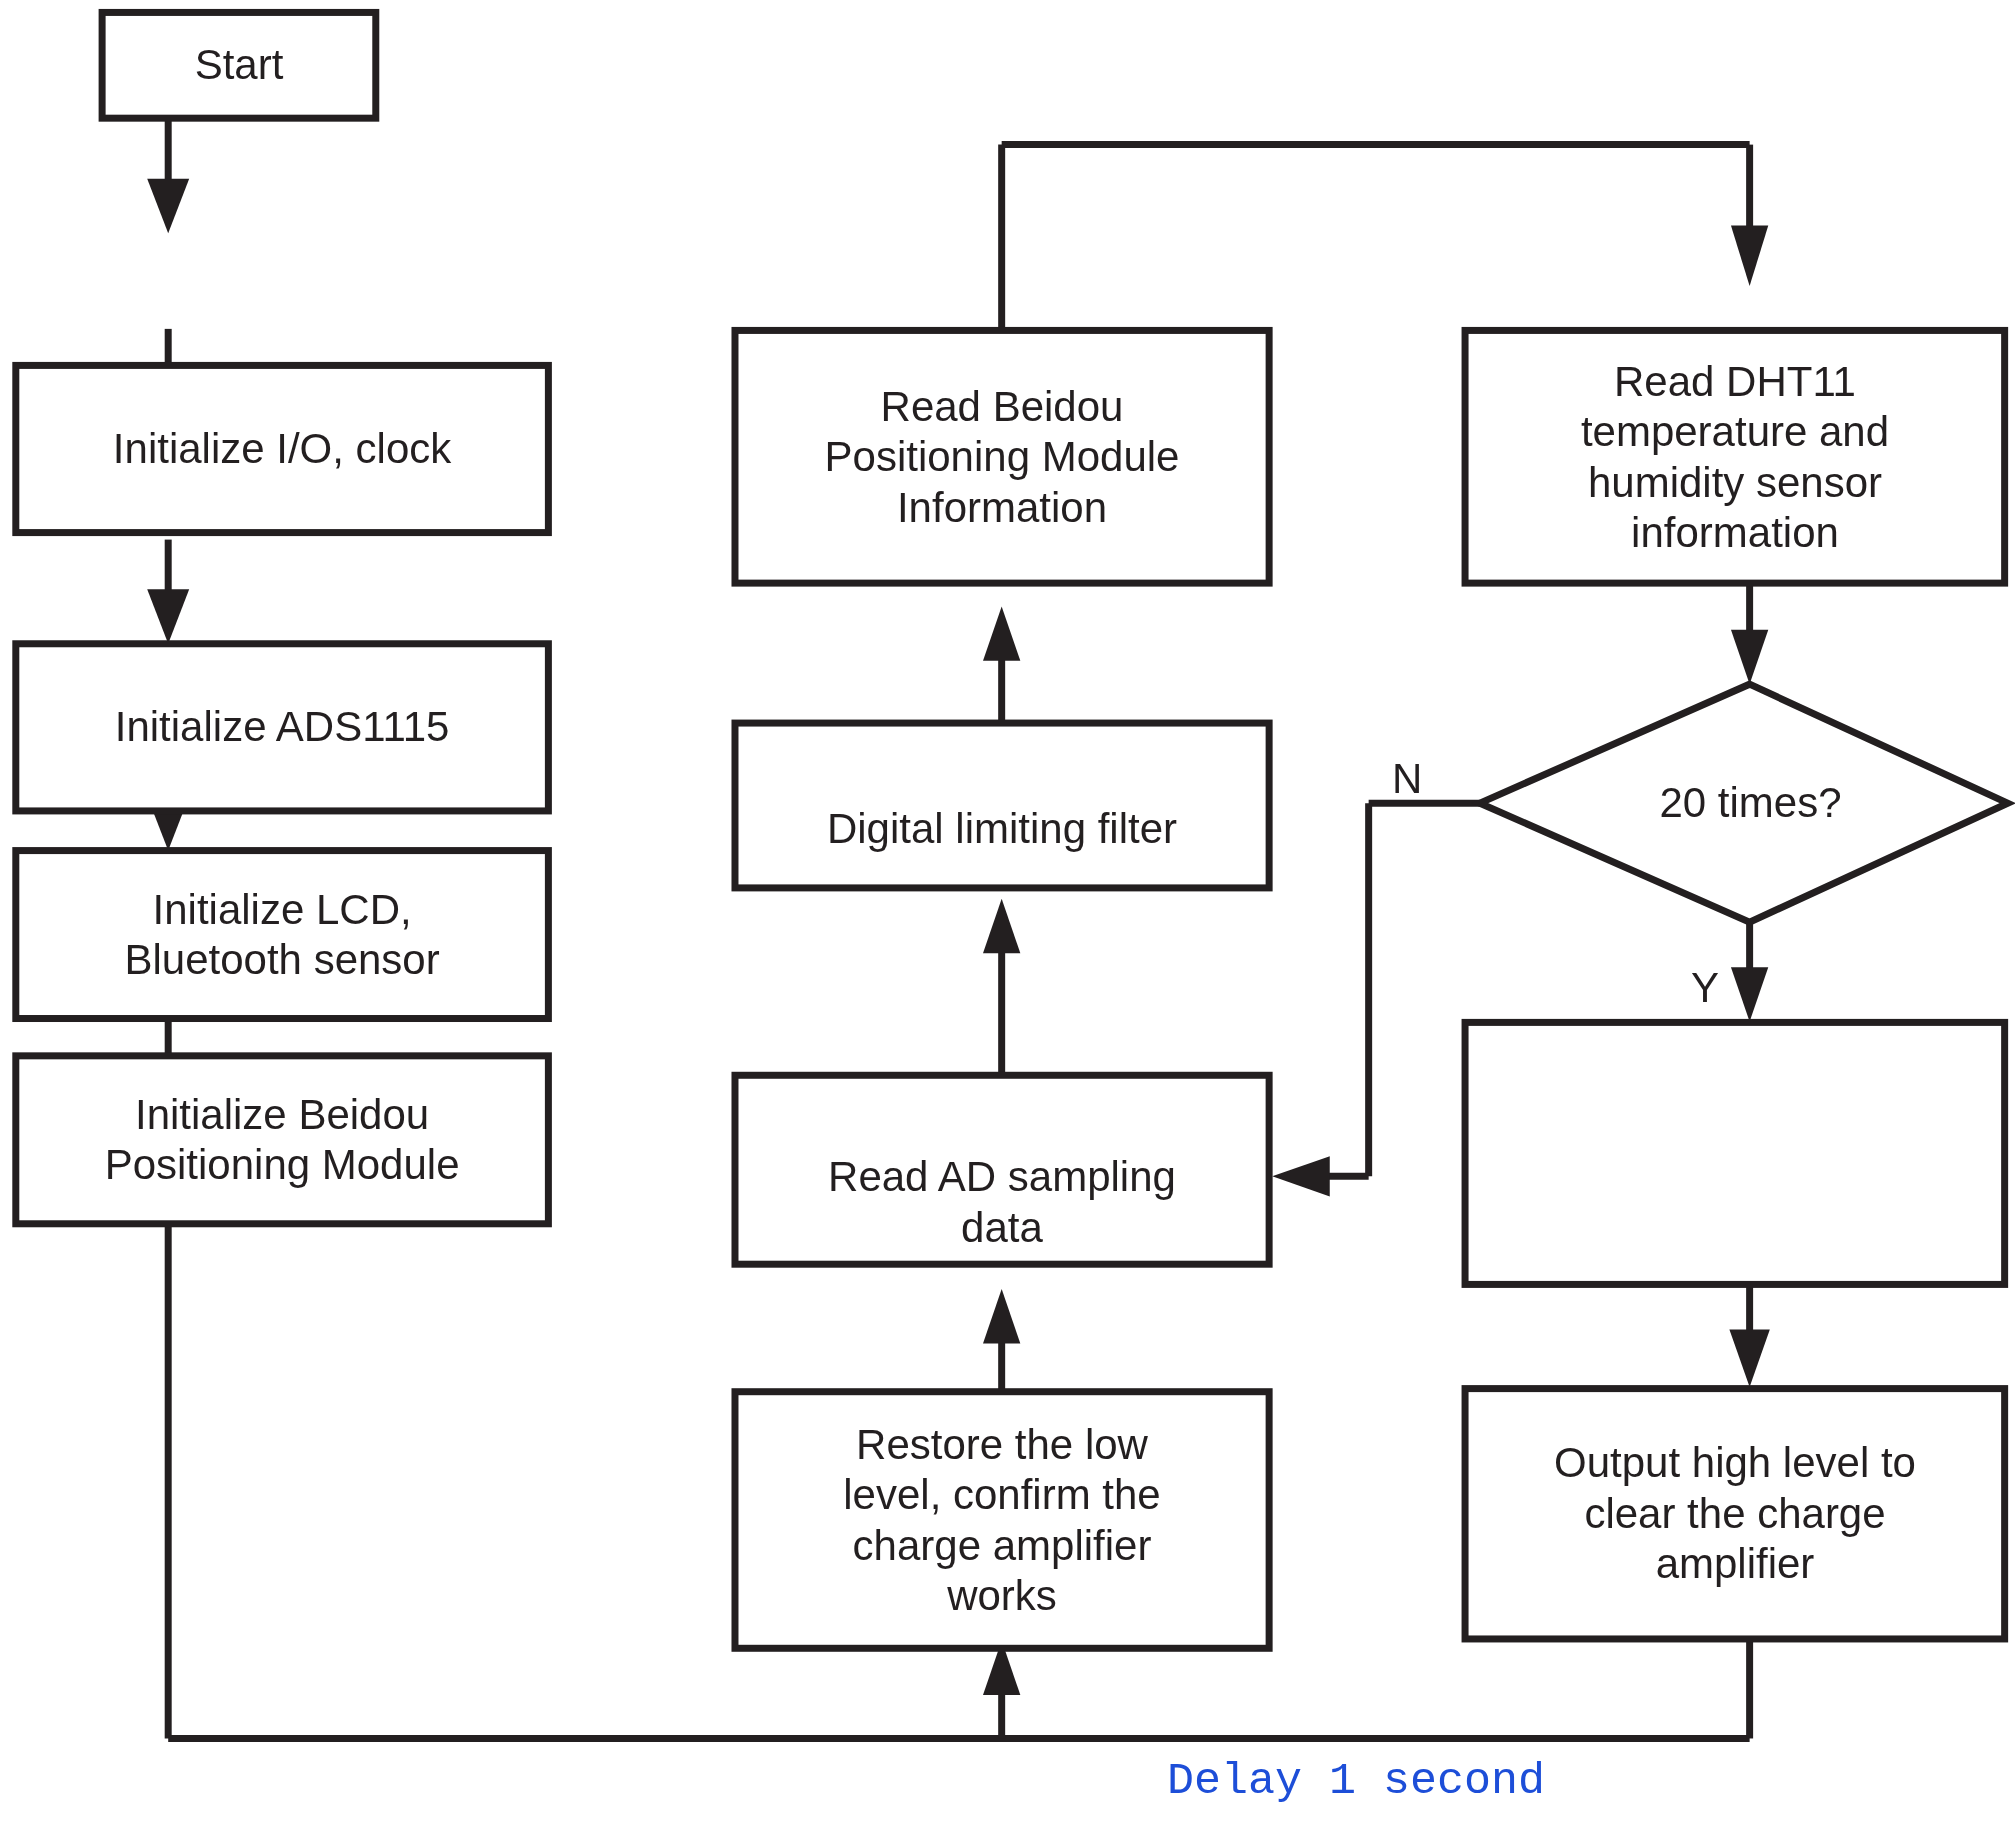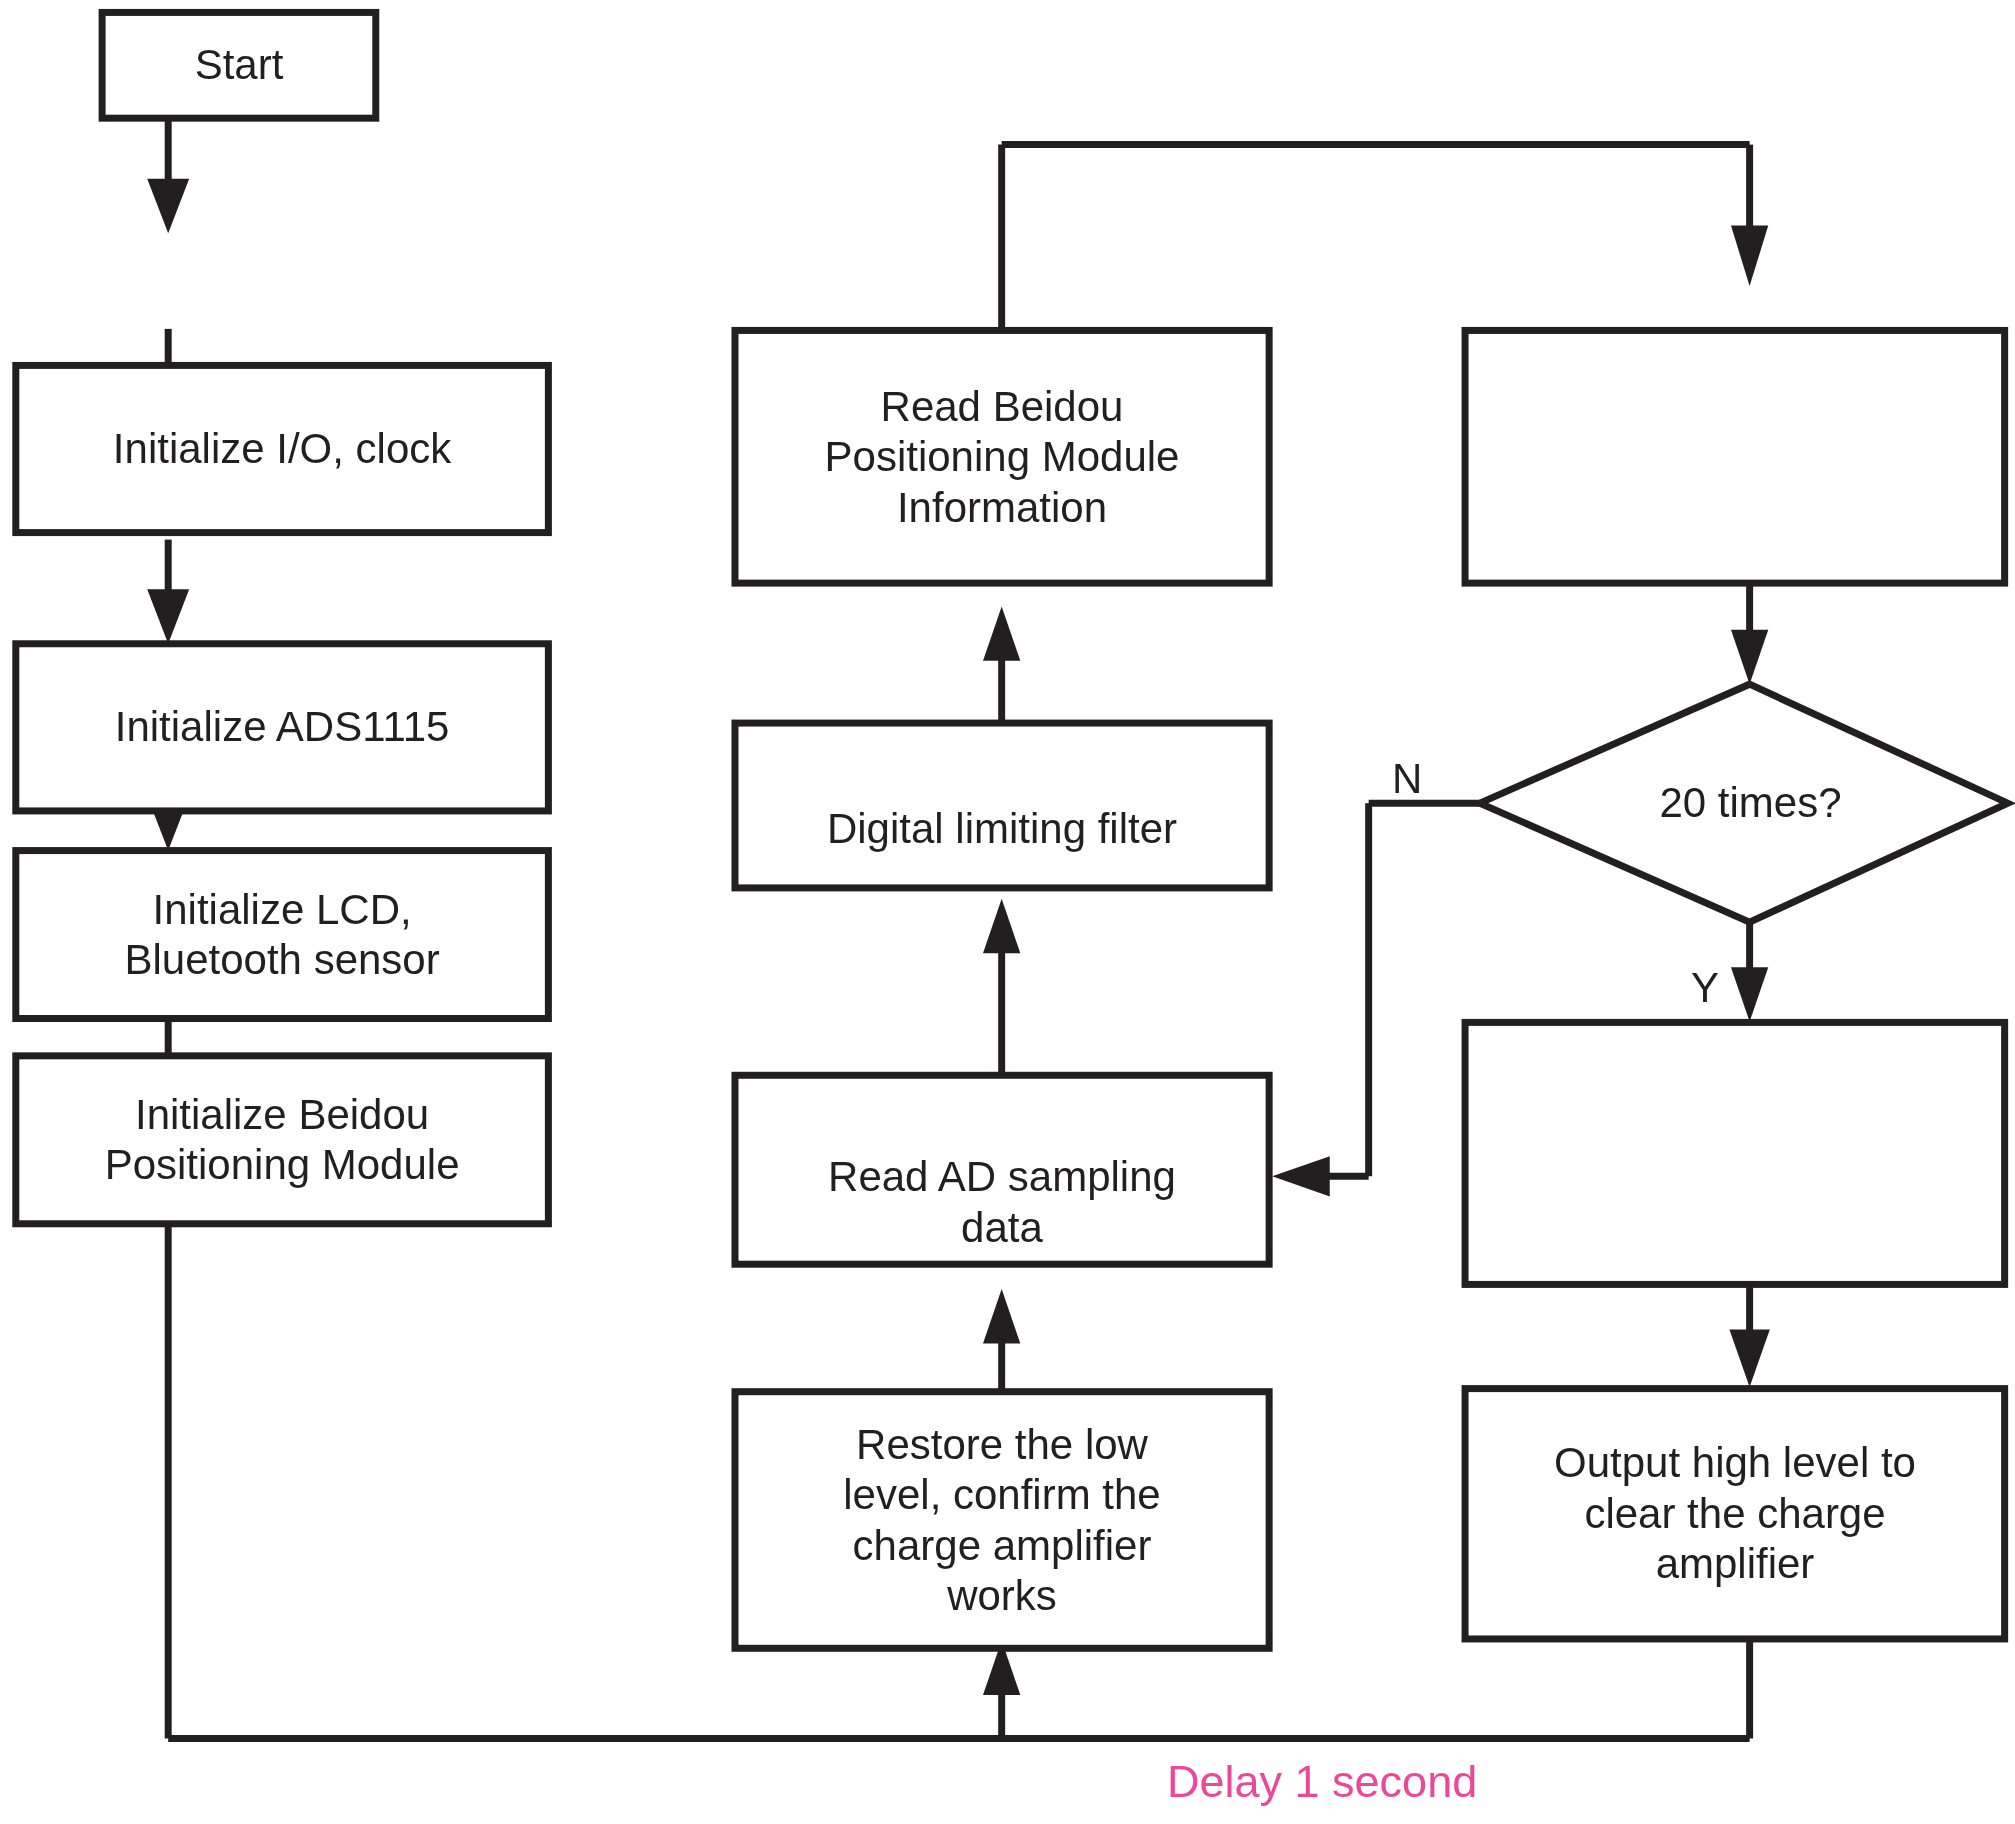--- a/index.html
+++ b/index.html
@@ -64,22 +64,22 @@
   .edge-label {
     position: absolute;
     color: #231f20;
     font-family: "Liberation Sans", sans-serif;
     font-size: 42px;
     line-height: 1;
     white-space: nowrap;
   }
   .caption-label {
     position: absolute;
-    color: #ec4899;
-    font-family: Liberation Sans, sans-serif;
+    color: #1d4ed8;
+    font-family: Liberation Mono, monospace;
     font-size: 45px;
     line-height: 1;
     white-space: nowrap;
   }
 </style>
 </head>
 <body>
 
 <div id="flowchart-root">
 
@@ -193,20 +193,24 @@
 Positioning Module
 Information</div>
   <div class="node-label" style="left:735px;  top:747px;  width:534px;  height:165px;text-align:right;">Digital limiting filter</div>
   <div class="node-label" style="left:735px;  top:1108px; width:534px;  height:189px;">Read AD sampling
 data</div>
   <div class="node-label" style="left:735px;  top:1392px; width:534px;  height:257px;text-align:center;">Restore the low
 level, confirm the
 charge amplifier
 works</div>
 
+  <div class="node-label" style="left:1465px; top:331px;  width:540px;  height:253px;">Read DHT11
+temperature and
+humidity sensor
+information</div>
   <div class="node-label" style="left:1517px; top:758px;  width:467px;  height:90px;">20 times?</div>
   <div class="node-label" style="left:1465px; top:1389px; width:540px;  height:250px;">Output high level to
 clear the charge
 amplifier</div>
 
   <div class="edge-label" style="left:1392px; top:758px;">N</div>
   <div class="edge-label" style="left:1691px; top:967px;">Y</div>
   <div class="caption-label" style="left:1167px; top:1759px;">Delay 1 second</div>
 
 </div>

